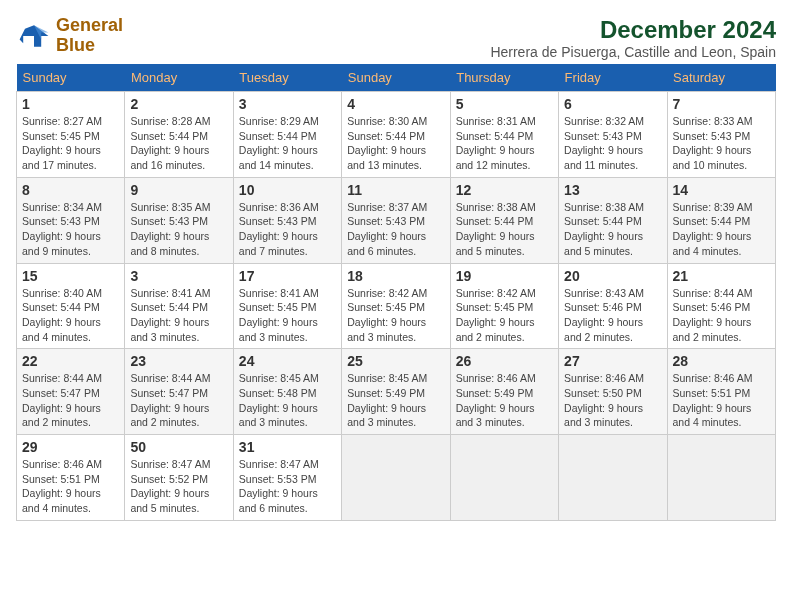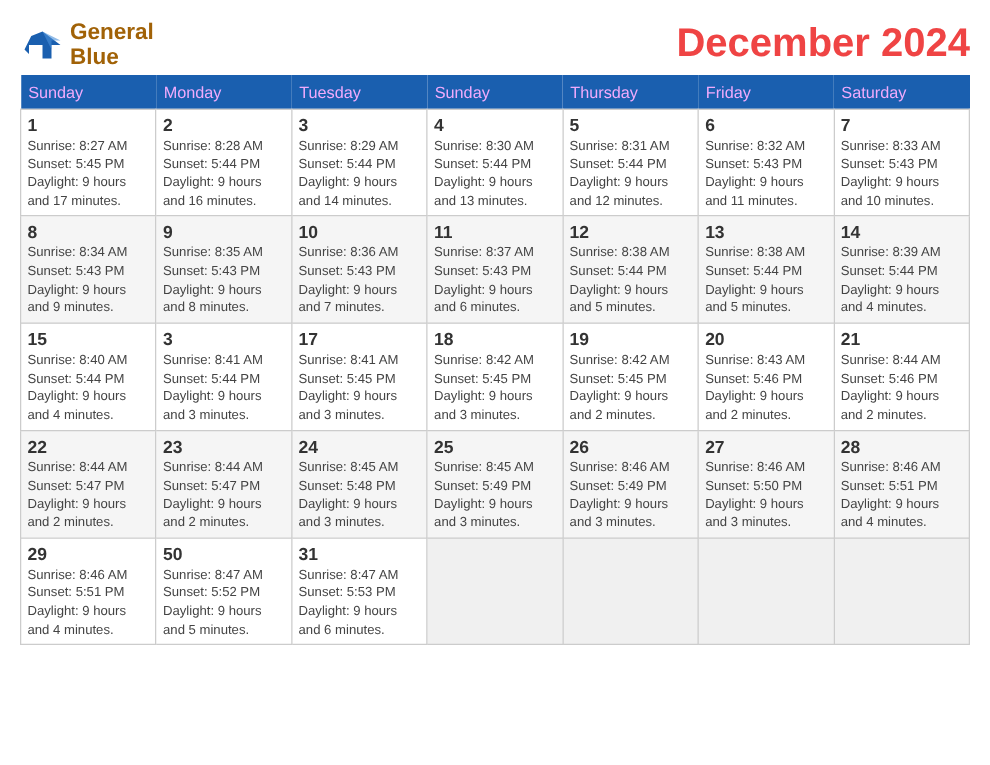--- a/index.html
+++ b/index.html
@@ -31,36 +31,36 @@
       color: #a16207;
     }
     .logo-bird {
       width: 36px;
       height: 36px;
     }
     .title-block {
       text-align: right;
     }
     .month-title {
-      font-size: 32px;
+      font-size: 24px;
       font-weight: bold;
-      color: #ef4444;
+      color: #14532d;
     }
     .location {
       font-size: 14px;
       color: #555;
     }
     .calendar {
       width: 100%;
       border-collapse: collapse;
       font-size: 11px;
     }
     .calendar th {
       background: #1a5faf;
-      color: #f0abfc;
+      color: #fdba74;
       text-align: left;
       padding: 6px 6px;
       font-size: 13px;
       font-weight: normal;
     }
     .calendar td {
       border: 1px solid #ccc;
       vertical-align: top;
       padding: 4px 5px;
       width: 108px;
@@ -96,20 +96,21 @@
     </svg>
     <div>
       <div class="logo-text">
         <span>General</span><br>
         <span>Blue</span>
       </div>
     </div>
   </div>
   <div class="title-block">
     <div class="month-title">December 2024</div>
+    <div class="location">Herrera de Pisuerga, Castille and Leon, Spain</div>
   </div>
 </div>
 
 <table class="calendar">
   <thead>
     <tr>
     <th>Sunday</th>
         <th>Monday</th>
         <th>Tuesday</th>
         <th>Sunday</th>

